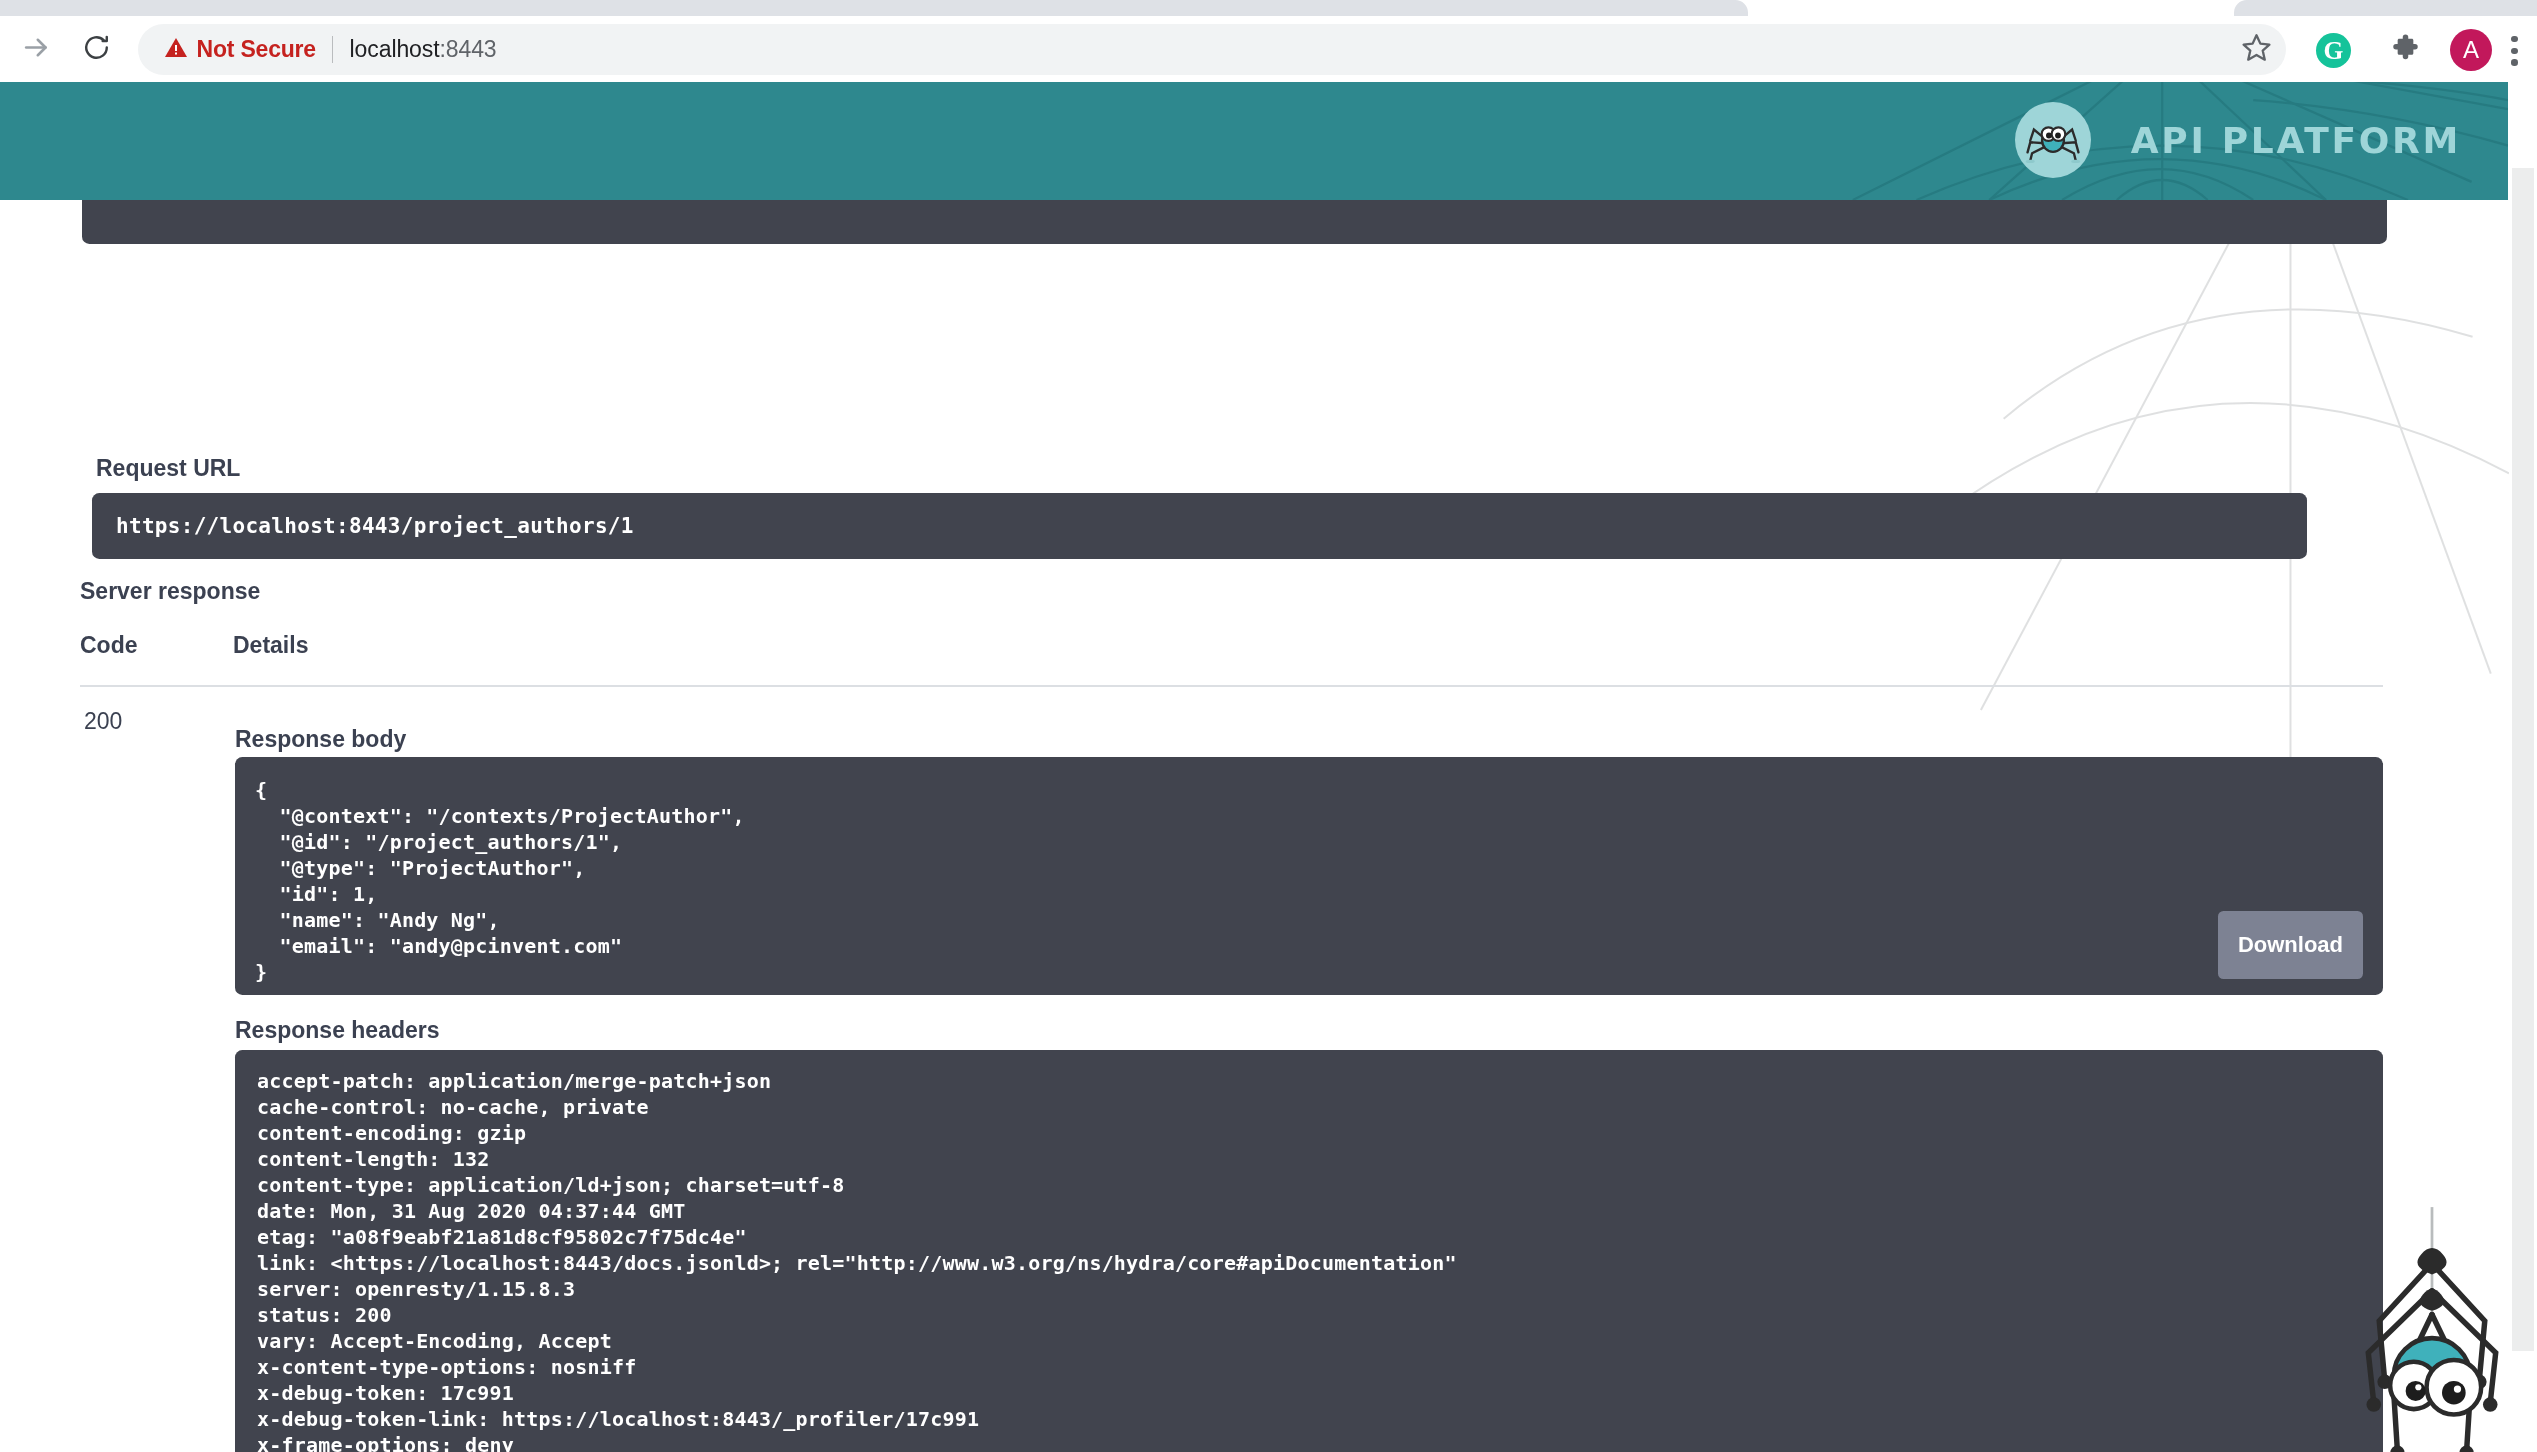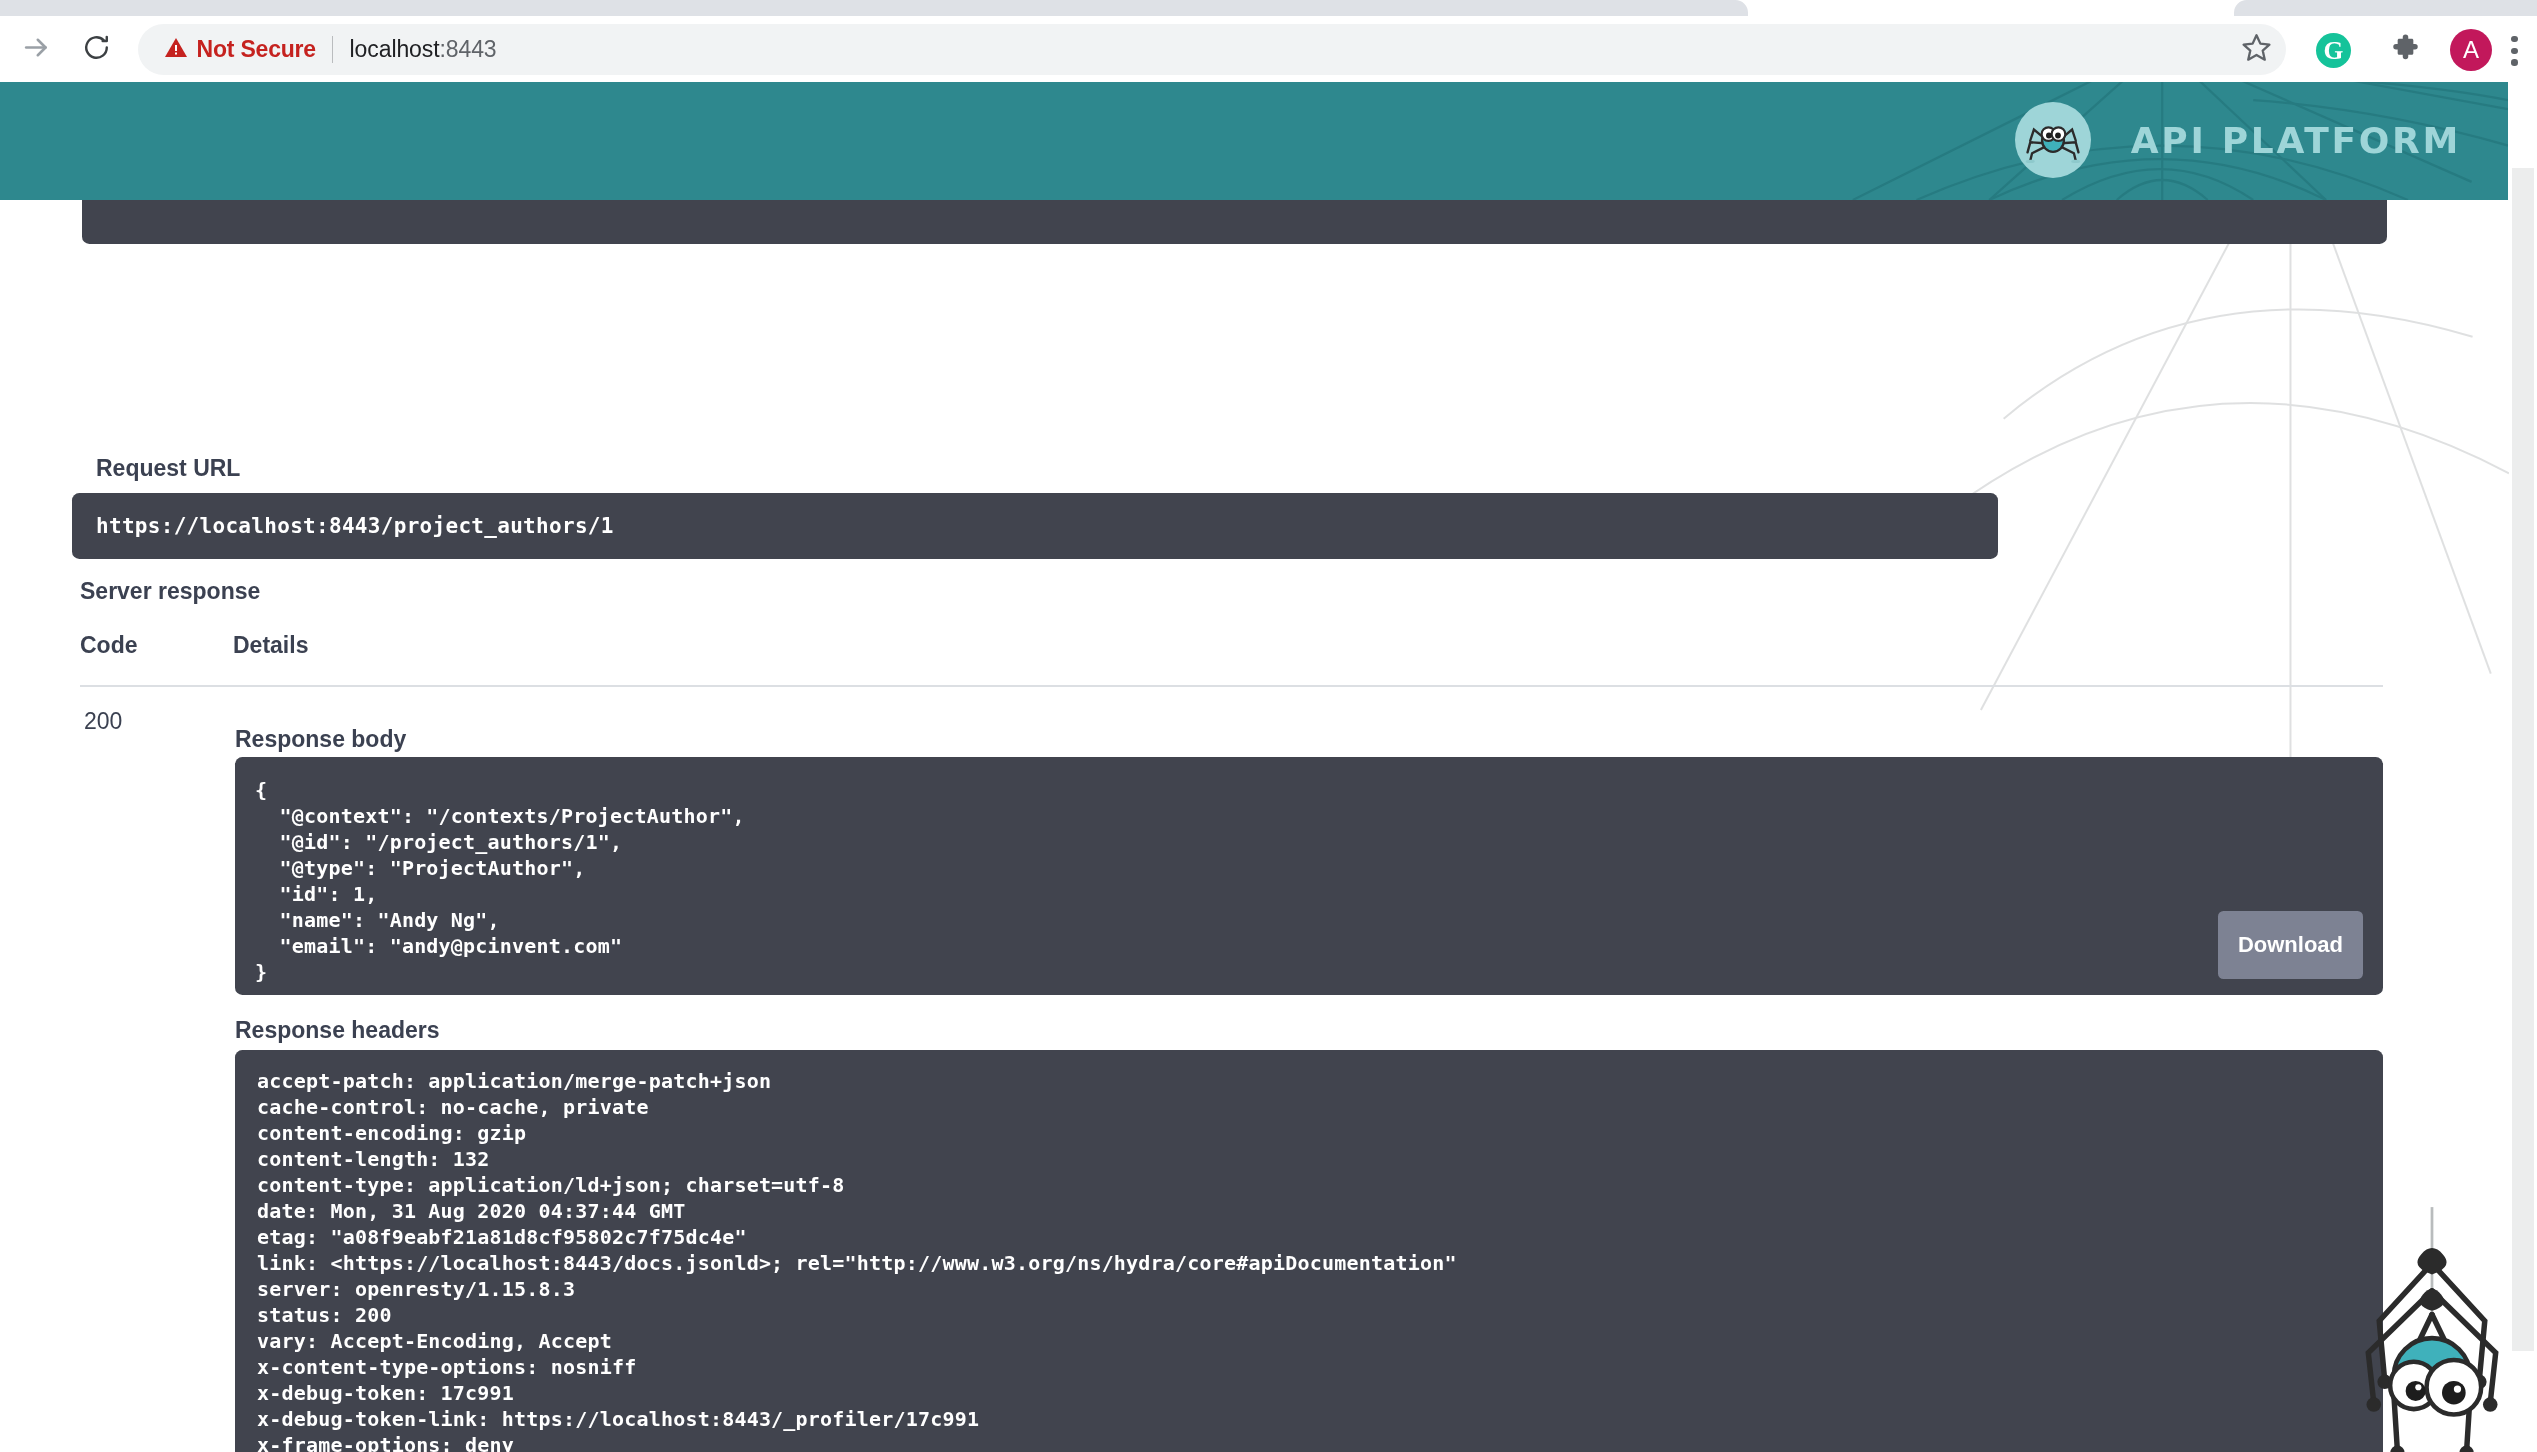--- a/index.html
+++ b/index.html
@@ -128,21 +128,21 @@
     border-top-left-radius: 0; border-top-right-radius: 0;
   }
 
   .section-label {
     font-size: 23px; font-weight: 700; color: #3b4151;
     font-family: "Liberation Sans", sans-serif;
   }
 
   #request-url-label { position: absolute; left: 96px; top: 255px; }
   #request-url-panel {
-    position: absolute; left: 72px; top: 293px; width: 1926px; height: 66px;
+    position: absolute; left: 92px; top: 293px; width: 2215px; height: 66px;
     display: flex; align-items: center;
   }
   .mono {
     font-family: "DejaVu Sans Mono", monospace;
     font-weight: 700;
   }
   #request-url-text { padding-left: 24px; font-size: 21px; letter-spacing: 0.3px; }
 
   #server-response-label { position: absolute; left: 80px; top: 378px; }
 

